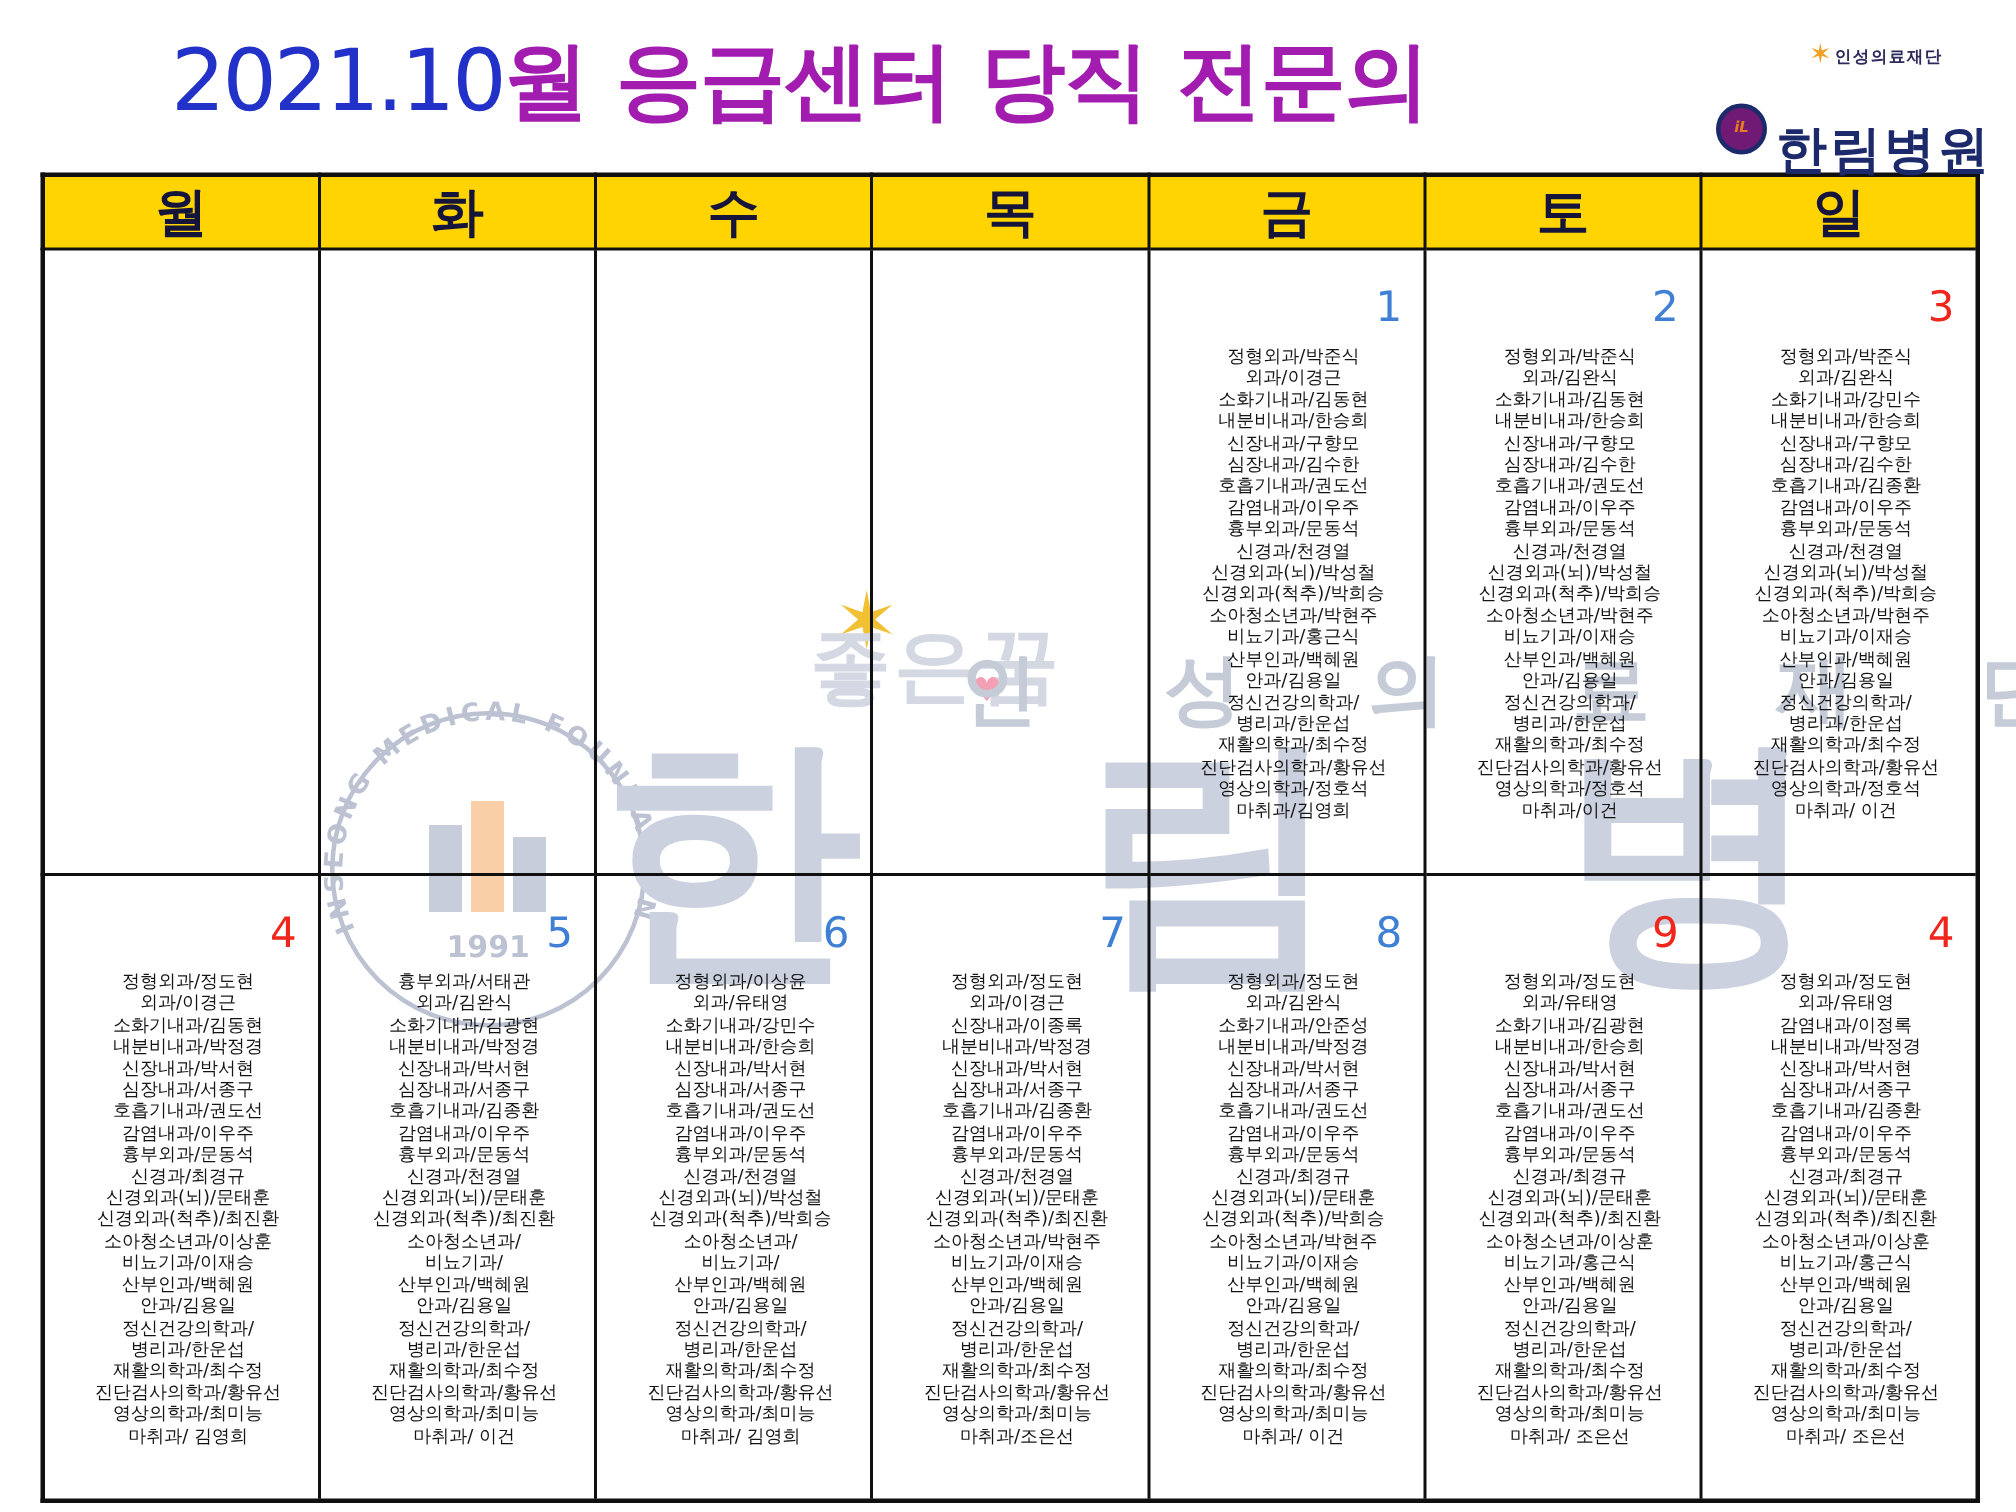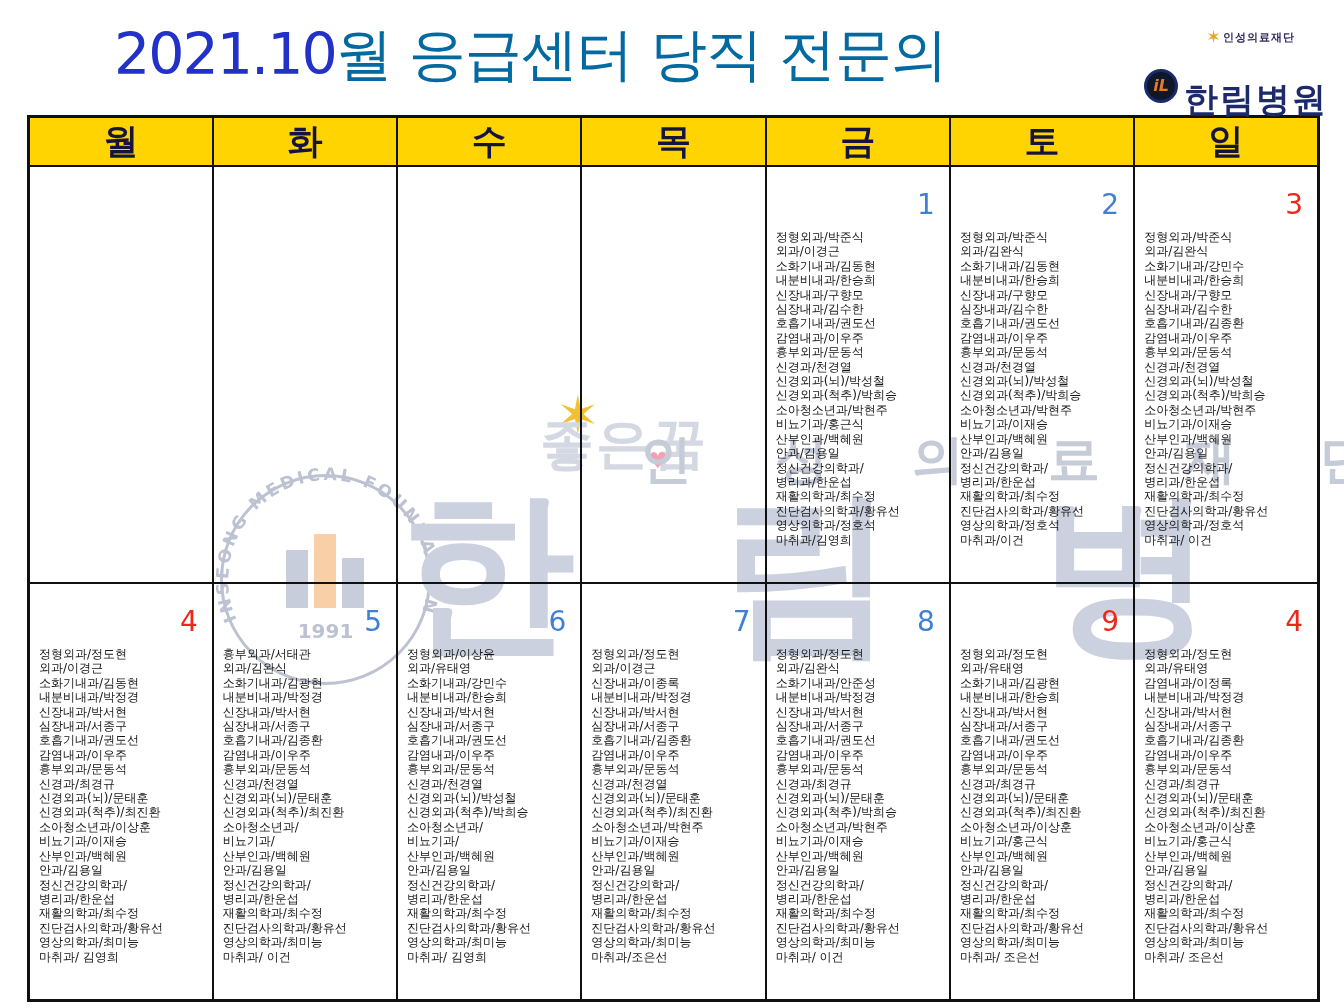--- a/index.html
+++ b/index.html
@@ -4,30 +4,30 @@
 <style>
   html,body{margin:0;padding:0;}
   body{
     width:1344px;height:1008px;position:relative;background:#ffffff;
     font-family:"DejaVu Sans","Liberation Sans",sans-serif;overflow:hidden;
   }
   
   .page-header{position:absolute;top:26px;left:114px;z-index:2;white-space:nowrap;}
   .title{font-size:57px;line-height:1;}
   .title .ym{color:#2231c8;font-weight:400;letter-spacing:-2px;}
-  .title .ko{color:#0369a1;font-weight:400;letter-spacing:-1px;}
+  .title .ko{color:#a21caf;font-weight:700;letter-spacing:-1px;}
   
   .logo{position:absolute;top:28px;right:16px;z-index:2;text-align:right;}
   .logo-top{display:flex;align-items:center;justify-content:flex-start;gap:2px;margin-left:62px;}
   .logo-star{color:#f0a022;font-size:18px;line-height:1;}
   .logo-foundation{font-size:11px;font-weight:700;color:#2d2a5e;letter-spacing:1px;}
   .logo-main{display:flex;align-items:center;gap:6px;margin-top:2px;}
   .logo-circle{width:28px;height:28px;border:3px solid #1c2a6b;border-radius:50%;
     color:#e87b1e;font-weight:800;display:flex;align-items:center;justify-content:center;
-    font-size:16px;font-style:italic;background:#0f172a;}
+    font-size:10px;font-style:italic;background:#701a75;}
   .logo-name{font-size:34px;font-weight:800;color:#1c2a6b;letter-spacing:2px;margin-top:29px;}
   
   .watermark{position:absolute;inset:0;z-index:0;pointer-events:none;}
   .wm-big{position:absolute;left:400px;top:455px;font-size:175px;font-weight:800;
     color:#ccd1df;letter-spacing:42px;white-space:nowrap;}
   .wm-found{position:absolute;left:640px;top:425px;font-size:52px;font-weight:700;
     color:#c6cbd8;letter-spacing:84px;white-space:nowrap;}
   .wm-dream{position:absolute;left:540px;top:408px;font-size:54px;font-weight:800;
     color:#d4d8e2;letter-spacing:2px;}
   .wm-star{position:absolute;left:556px;top:385px;font-size:52px;color:#f2c033;}
@@ -36,21 +36,21 @@
   
   table.cal{position:absolute;left:27px;top:115px;width:1293px;z-index:1;
     border-collapse:collapse;table-layout:fixed;border:3px solid #101010;}
   table.cal th{height:44px;background:#ffd400;border:2px solid #101010;
     font-size:35px;font-weight:800;color:#15153c;padding:0;text-align:center;}
   table.cal td{height:415px;border:2px solid #101010;vertical-align:top;
     padding:0;background:transparent;}
   .daynum{text-align:right;padding:24px 14px 0 0;font-size:28px;line-height:1;font-weight:400;}
   .daynum.blue{color:#3f7fd4;}
   .daynum.red{color:#f0261c;}
-  .entries{padding:11px 0 0 9px;font-size:12px;line-height:14.4px;color:#141414;}
+  .entries{padding:11px 0 0 9px;font-size:12px;line-height:14.4px;color:#141414;text-align:center;}
   .entries div{white-space:pre;}
 </style>
 </head>
 <body>
 
 <div class="watermark">
   <div class="wm-seal">
     <svg width="235" height="235" viewBox="0 0 235 235">
       <defs>
           <path id="arcTop" d="M 117.5,217 A 99.5,99.5 0 1 1 118,217.01"></path>

